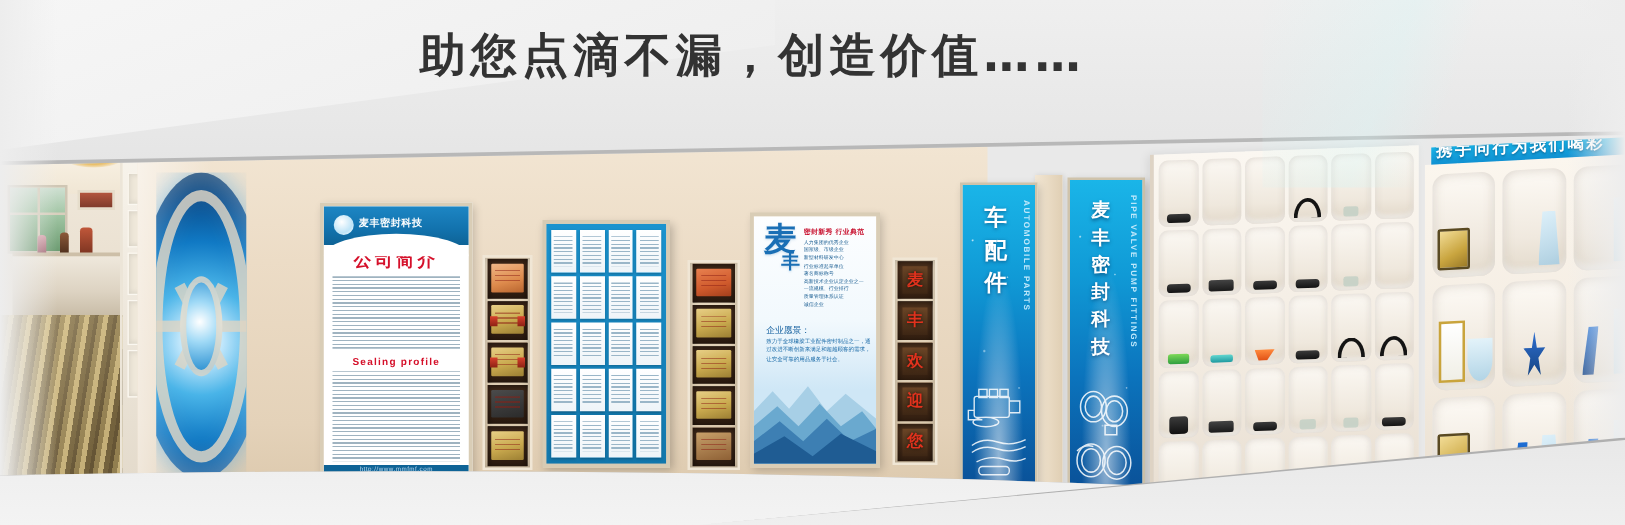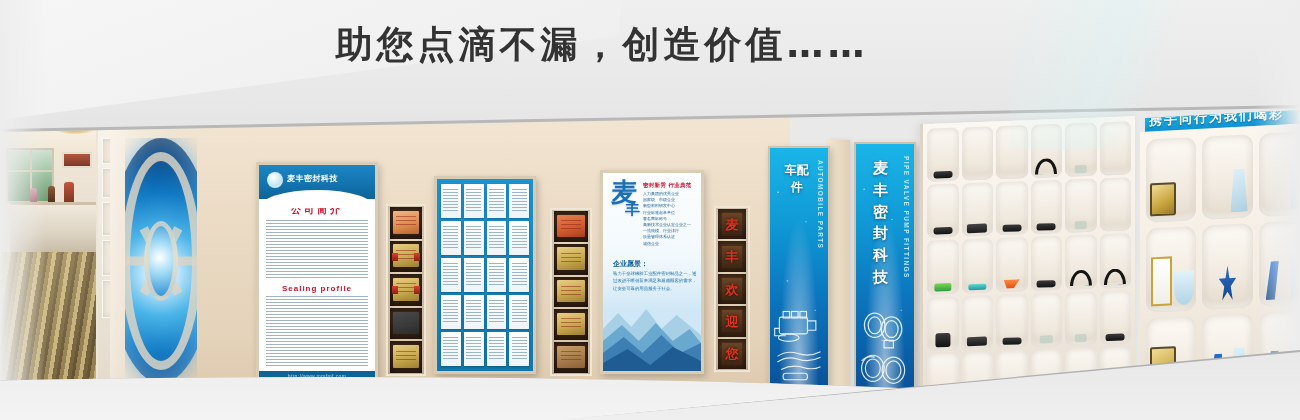--- a/index.html
+++ b/index.html
@@ -215,21 +215,21 @@
   }
   .pp-logo{
     position:absolute; left:8px; top:7px; width:16px; height:16px; border-radius:50%;
     background:radial-gradient(circle at 40% 35%, #ffffff, #bfe4f7 60%, #ffffff);
   }
   .pp-logo-txt{
     position:absolute; left:28px; top:8px; color:#fff; font-size:8px; font-weight:700;
     letter-spacing:.5px; font-family:"DejaVu Sans", sans-serif;
   }
   .pp-title{
-    text-align:center; color:#d5102a; font-size:10px; font-weight:700; letter-spacing:3px;
+    text-align:center; color:#d5102a; font-size:14px; font-weight:700; letter-spacing:3px;
     margin-top:4px; font-family:"DejaVu Sans", sans-serif;
   }
   .pp-title-en{
     text-align:center; color:#d5102a; font-size:8px; font-weight:700; letter-spacing:1px;
     margin:6px 0 3px;
   }
   .pp-body{
     flex:1; padding:3px 7px; position:relative;
   }
   .txtlines{
@@ -283,21 +283,21 @@
     color:#c8102e; font-size:5.5px; font-weight:700; letter-spacing:.3px;
     font-family:"DejaVu Sans", sans-serif;
   }
   .mf-list{
     position:absolute; right:6px; top:18px; width:52px;
     color:#1c5f93; font-size:4px; line-height:1.55;
     font-family:"DejaVu Sans", sans-serif;
   }
   .mf-vision-t{
     position:absolute; left:10px; top:86px; color:#0e5c9c;
-    font-size:7px; font-weight:700; font-family:"DejaVu Sans", sans-serif;
+    font-size:7px; font-weight:400; font-family:"DejaVu Sans", sans-serif;
   }
   .mf-vision-b{
     position:absolute; left:10px; top:97px; width:84px;
     color:#1b6ba8; font-size:4.4px; line-height:1.7;
     font-family:"DejaVu Sans", sans-serif;
   }
   .mountains{ position:absolute; left:0; bottom:0; width:100%; height:88px; }
 
   
   .vbanner{
@@ -313,21 +313,21 @@
     position:absolute; inset:0;
     background-image:
       radial-gradient(1.2px 1.2px at 14% 18%, rgba(255,255,255,.8), transparent),
       radial-gradient(1px 1px at 62% 30%, rgba(255,255,255,.7), transparent),
       radial-gradient(1.4px 1.4px at 30% 54%, rgba(255,255,255,.6), transparent),
       radial-gradient(1px 1px at 78% 66%, rgba(255,255,255,.65), transparent),
       radial-gradient(1.2px 1.2px at 45% 78%, rgba(255,255,255,.5), transparent);
   }
   .vb-cn{
     position:absolute; left:50%; transform:translateX(-58%);
-    top:14px; color:#ffffff; font-weight:700; font-size:12px; line-height:1.45;
+    top:14px; color:#ffffff; font-weight:700; font-size:18px; line-height:1.45;
     text-align:center; text-shadow:0 1px 3px rgba(0,30,70,.55);
     font-family:"DejaVu Sans", sans-serif;
   }
   .vb-en{
     position:absolute; right:4px; top:12px;
     writing-mode:vertical-rl;
     color:#bfe8fb; font-size:6.5px; font-weight:700; letter-spacing:1.4px;
     font-family:"Liberation Sans", sans-serif;
   }
   .vb-art{ position:absolute; left:0; bottom:6px; width:100%; opacity:.92; }

